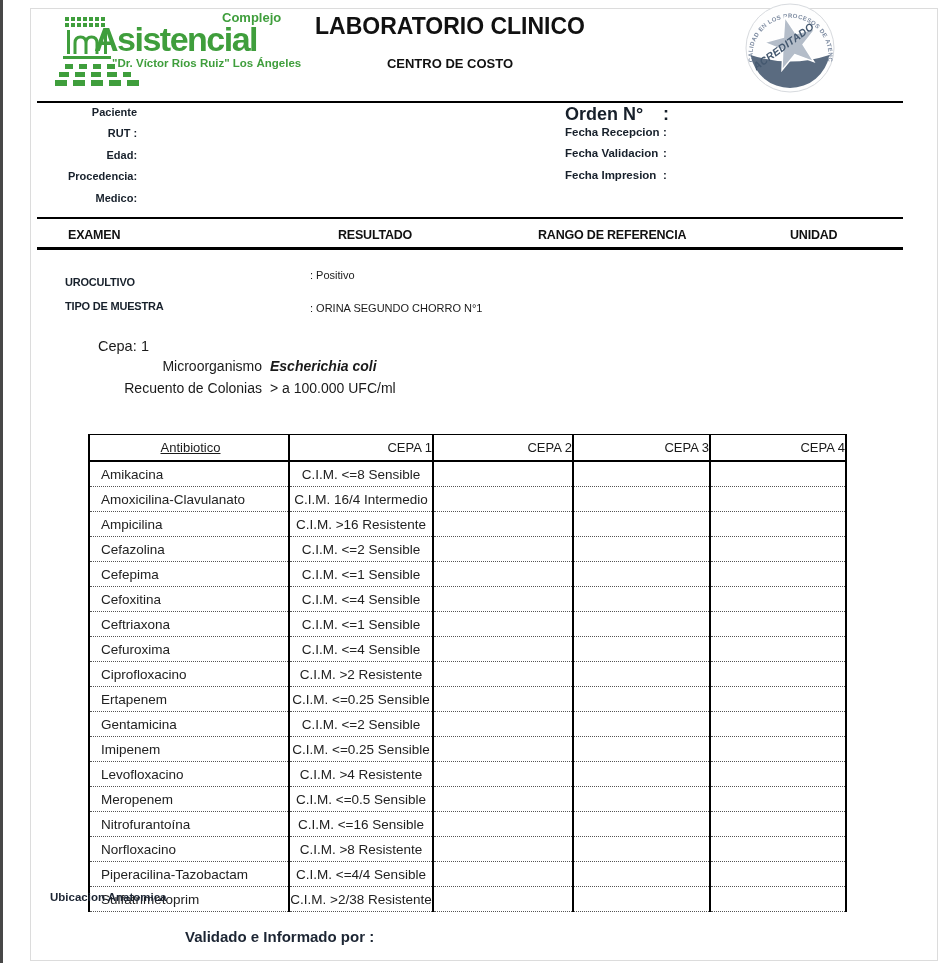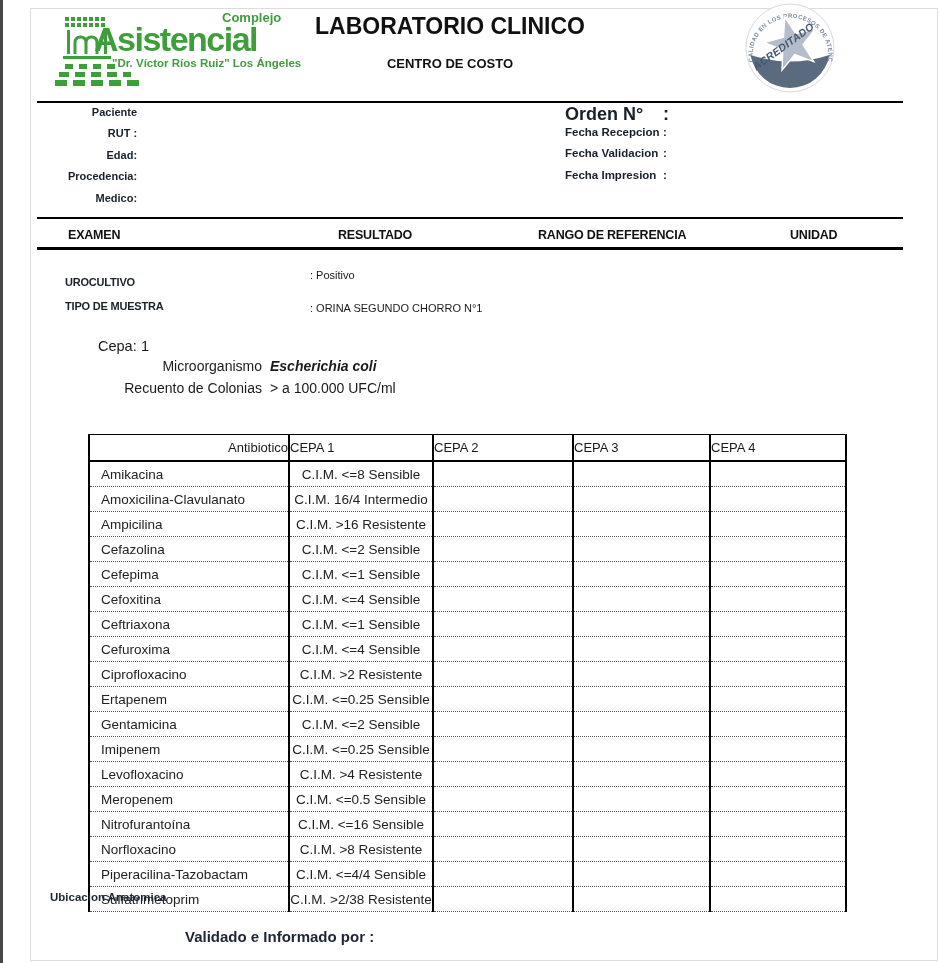--- a/index.html
+++ b/index.html
@@ -37,24 +37,24 @@
   .cepa-label{left:98px;top:338px;font-size:14.5px;}
   .cepa-num{left:141px;top:338px;font-size:14.5px;}
   .strain-rows{left:90px;top:358px;}
   .strain-row{display:flex;height:21.8px;font-size:14px;}
   .strain-lab{width:172px;text-align:right;}
   .strain-val{padding-left:8px;}
   .strain-val.em{font-weight:bold;font-style:italic;}
   
   .ab-table{left:88px;top:434px;}
   table{border-collapse:collapse;table-layout:fixed;width:757px;}
-  th{height:25px;font-size:13px;font-weight:normal;text-align:left;
+  th{height:25px;font-size:13px;font-weight:normal;text-align:right;
      border-top:1.5px solid #000;border-bottom:2.5px solid #000;
      border-left:2px solid #000;border-right:2px solid #000;padding:0;}
-  th.ab-name{text-align:right;padding-left:3px;}
+  th.ab-name{text-align:center;padding-left:3px;text-decoration:underline;}
   td{height:24px;font-size:13.5px;color:#222;text-align:center;padding:0;
      border-left:2px solid #000;border-right:2px solid #000;border-bottom:1px dotted #555;}
   td.ab-name{text-align:left;padding-left:11px;}
   
   .anatomica{left:50px;top:891px;font-size:11.5px;font-weight:bold;color:#1c2533;}
   .validado{left:185px;top:928px;font-size:15px;font-weight:bold;color:#1c2533;}
 </style>
 </head>
 <body>
 

